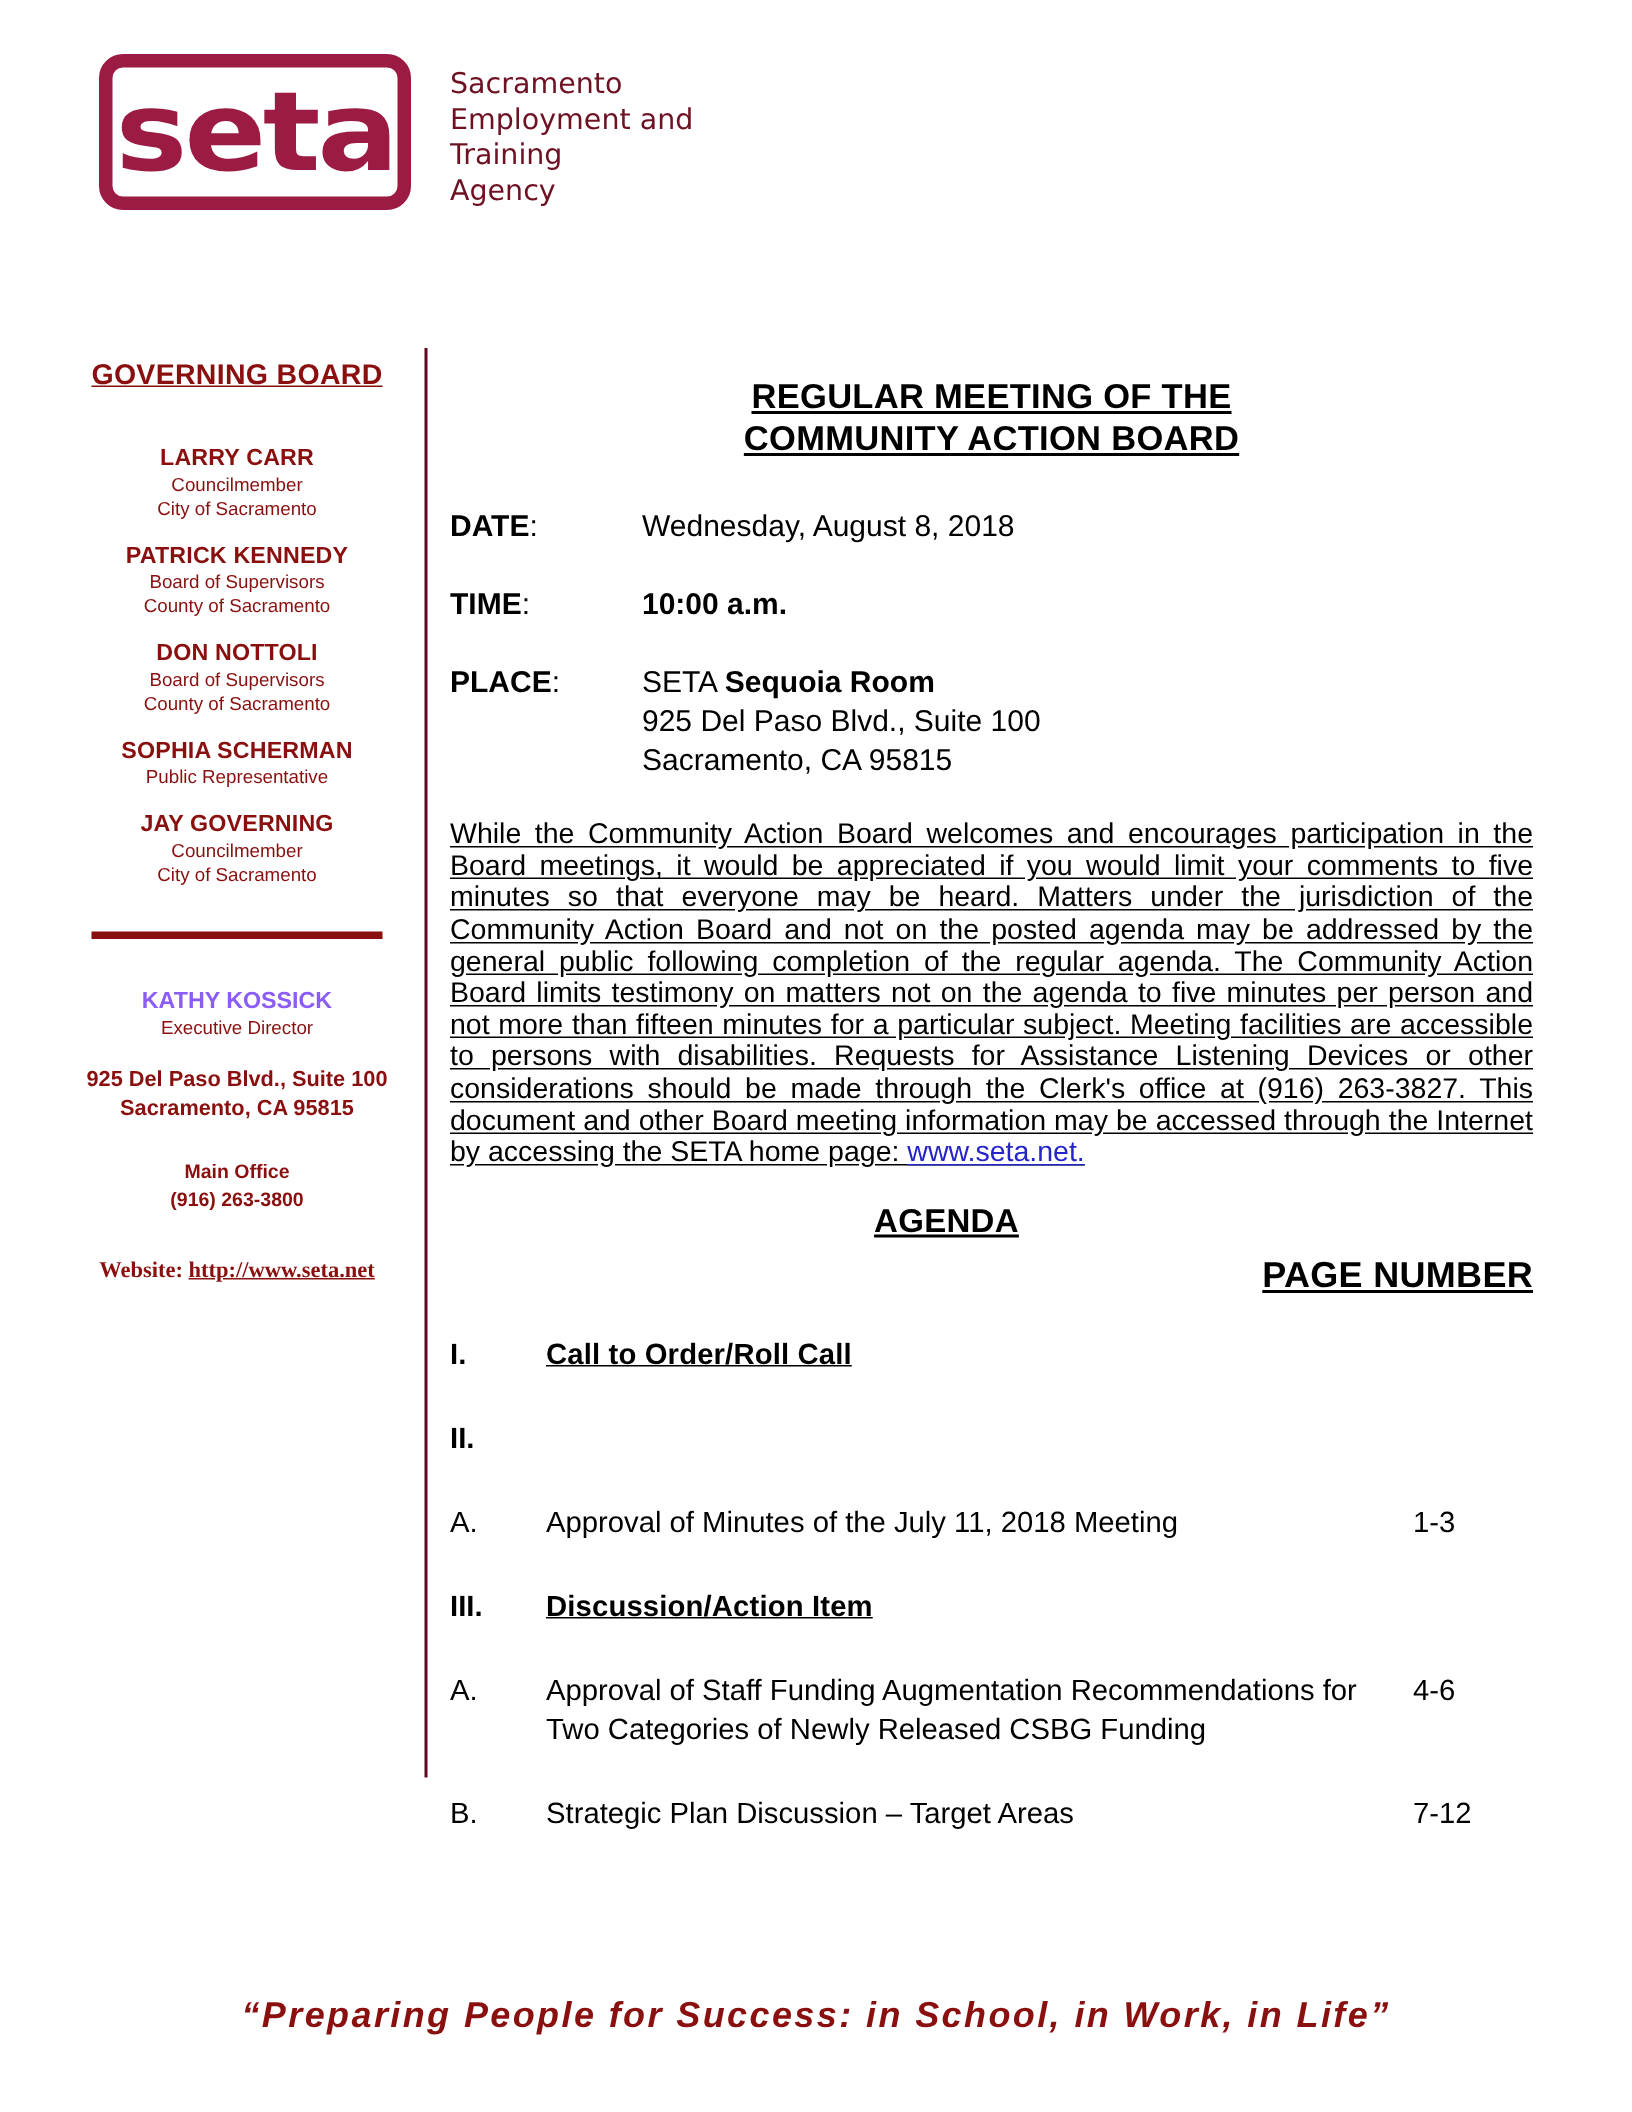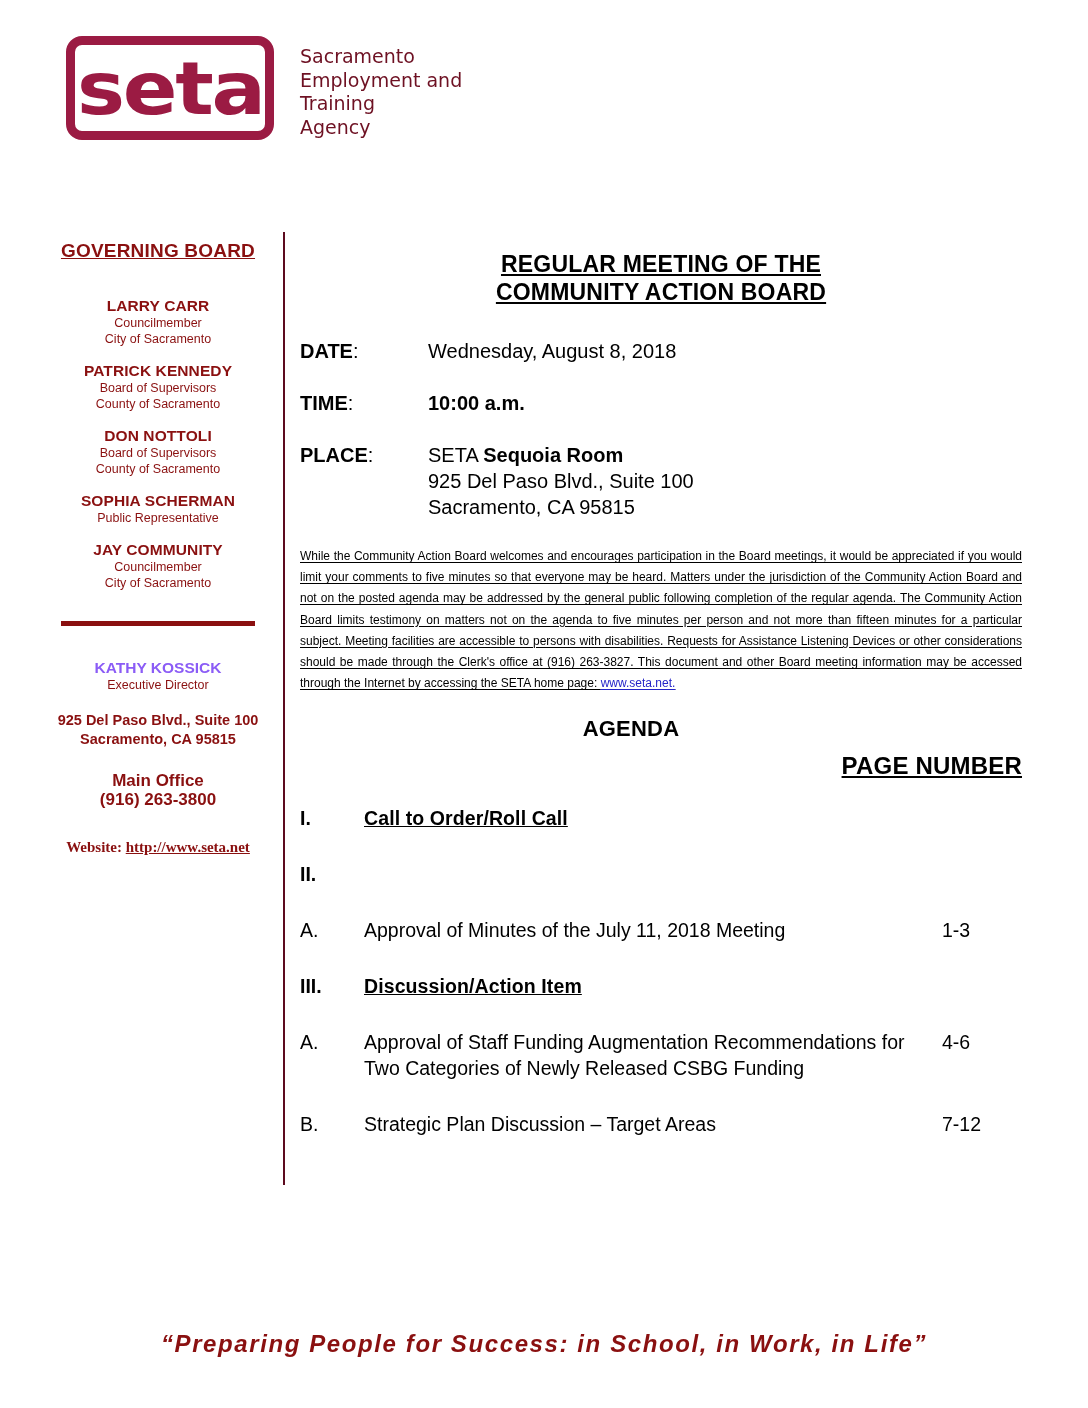--- a/index.html
+++ b/index.html
@@ -124,21 +124,21 @@
     margin-top: 17px;
     font-size: 14.5px;
     font-weight: bold;
     color: #8A1010;
     line-height: 19px;
     white-space: pre-line;
   }
   .sidebar-phone-block { margin-top: 22px; }
   .sidebar-phone-label,
   .sidebar-phone-number {
-    font-size: 17px;
+    font-size: 13px;
     font-weight: bold;
     color: #8A1010;
     line-height: 19px;
   }
   #sidebar-website {
     margin-top: 30px;
     font-family: "Liberation Serif", serif;
     font-size: 15px;
     font-weight: bold;
     color: #8A1010;
@@ -174,40 +174,40 @@
     flex: none;
     font-weight: bold;
   }
   .detail-label .colon { font-weight: normal; }
   .detail-value { flex: 1; }
   .detail-value .bold { font-weight: bold; }
   .detail-value .line { display: block; }
 
   #public-notice {
     margin-top: 16px;
-    font-size: 12px;
+    font-size: 19px;
     line-height: 21.2px;
     text-align: justify;
     text-decoration: underline;
     text-underline-offset: 2px;
   }
   #public-notice-link {
     color: #2424C8;
     text-decoration: underline;
   }
 
   #agenda-heading {
     margin-top: 22px;
     text-align: center;
     font-size: 22px;
     font-weight: bold;
     letter-spacing: 0.2px;
     padding-right: 60px;
   }
-  #agenda-heading span { }
+  #agenda-heading span { text-decoration: underline; }
 
   #page-number-heading {
     margin-top: 10px;
     text-align: right;
     font-size: 24px;
     font-weight: bold;
     letter-spacing: 0.2px;
   }
   #page-number-heading span { text-decoration: underline; }
 
@@ -291,21 +291,21 @@
     <div class="board-member-role">Board of Supervisors</div>
     <div class="board-member-role">County of Sacramento</div>
   </div>
 
   <div class="board-member">
     <div class="board-member-name">SOPHIA SCHERMAN</div>
     <div class="board-member-role">Public Representative</div>
   </div>
 
   <div class="board-member">
-    <div class="board-member-name">JAY COMMUNITY</div>
+    <div class="board-member-name">JAY GOVERNING</div>
     <div class="board-member-role">Councilmember</div>
     <div class="board-member-role">City of Sacramento</div>
   </div>
 
   <div id="sidebar-rule"></div>
 
   <div id="director-name">KATHY KOSSICK</div>
   <div id="director-title">Executive Director</div>
 
   <div id="sidebar-address">925 Del Paso Blvd., Suite 100

